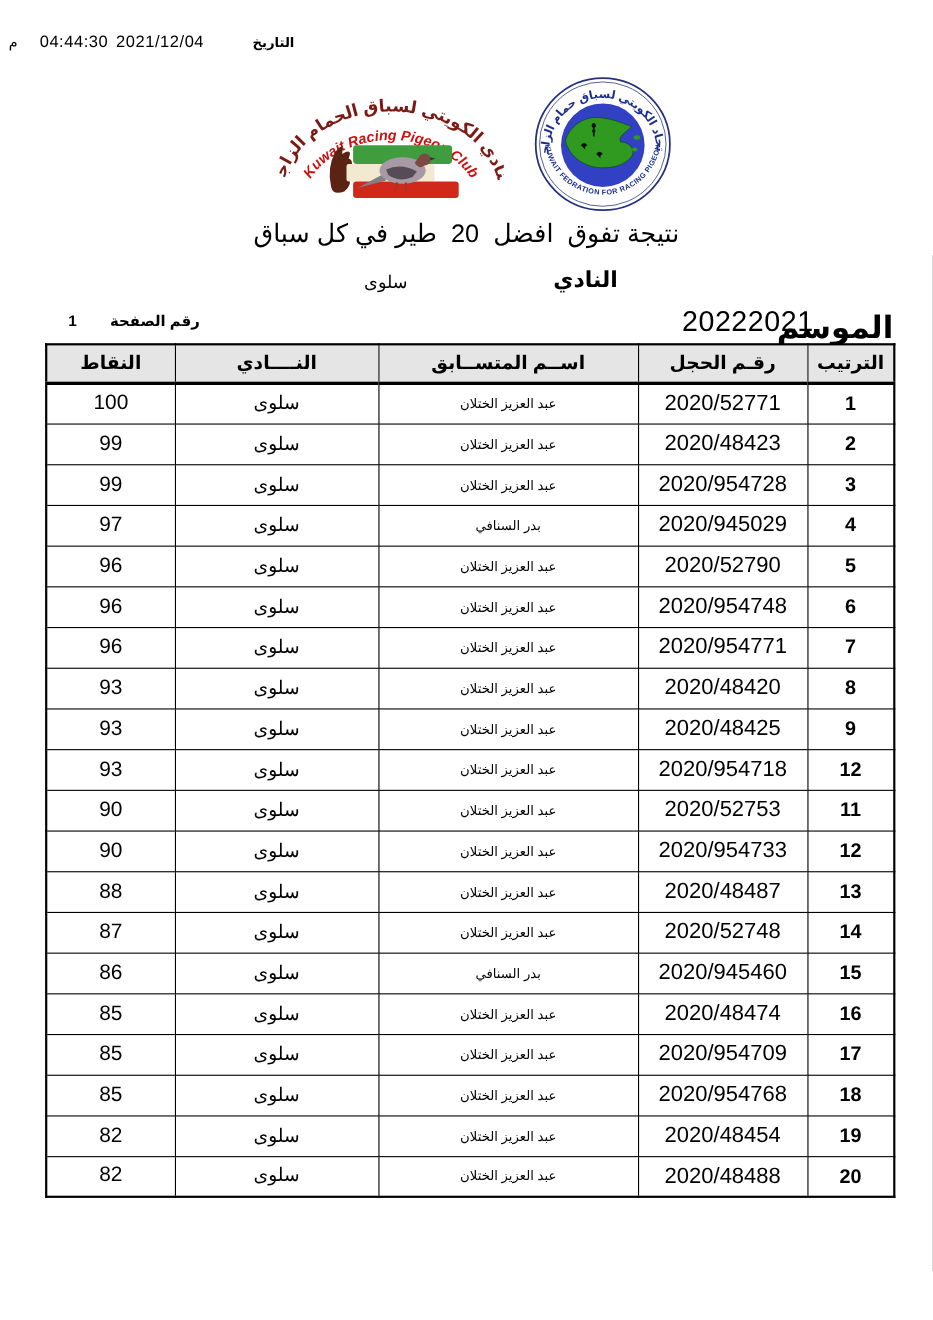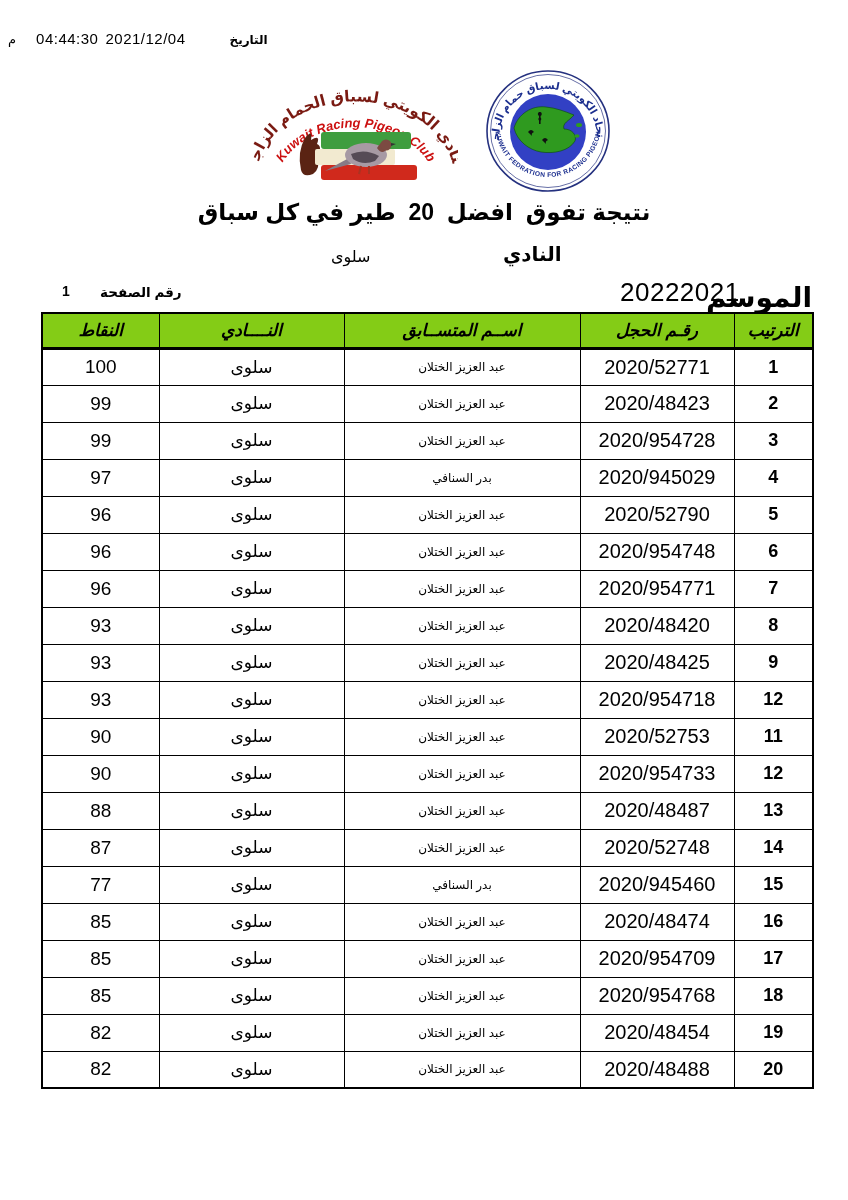--- a/index.html
+++ b/index.html
@@ -38,21 +38,21 @@
   .fed-ar-arc { font-size: 10.5px; font-weight: bold; fill: #1c2f8f; }
   .fed-en-arc { font-size: 6.6px; font-weight: bold; fill: #1c2f8f; letter-spacing: 0.4px; }
 
   
   .report-title {
     position: absolute;
     top: 199px;
     left: 0; right: 0;
     text-align: center;
     direction: rtl;
-    font-weight: bold;
+    font-weight: normal;
     font-size: 23px;
     white-space: pre;
   }
   .club-label   { position: absolute; top: 242px; left: 503px; font-weight: bold; font-size: 20px; direction: rtl; }
   .club-value   { position: absolute; top: 247px; left: 331px; font-size: 16px; direction: rtl; }
   .season-label { position: absolute; top: 281px; right: 36px; font-weight: bold; font-size: 28px; direction: rtl; }
   .season-value { position: absolute; top: 277px; left: 620px; font-size: 26px; letter-spacing: 0.5px; }
   .pagenum-label{ position: absolute; top: 284px; left: 100px; font-weight: bold; font-size: 13.5px; direction: rtl; }
   .pagenum-value{ position: absolute; top: 283px; left: 62px; font-weight: bold; font-size: 14px; }
 
@@ -68,26 +68,25 @@
     border: 2px solid #000;
   }
   .results-table th, .results-table td {
     border: 1.5px solid #000;
     text-align: center;
     vertical-align: middle;
     padding: 0;
     overflow: hidden;
   }
   .results-table th {
-    background: #84cc16;
+    background: #e5e5e5;
     font-weight: bold;
     font-size: 17px;
     height: 35px;
     border-bottom: 3px solid #000;
-    font-style: italic;
   }
   .results-table td { height: 37px; background: #fff; }
   .col-rank   { width: 79px;  }
   .col-ring   { width: 154px; }
   .col-name   { width: 236px; }
   .col-club   { width: 185px; }
   .col-points { width: 117px; }
   td.c-rank   { font-weight: bold; font-size: 18px; }
   td.c-ring   { font-size: 20px; direction: ltr; margin-top: 44px; }
   td.c-name   { font-size: 12px; }
@@ -286,21 +285,21 @@
       <td class="c-ring">2020/52748</td>
       <td class="c-name">عبد العزيز الختلان</td>
       <td class="c-club">سلوى</td>
       <td class="c-points">87</td>
     </tr>
         <tr>
       <td class="c-rank">15</td>
       <td class="c-ring">2020/945460</td>
       <td class="c-name">بدر السنافي</td>
       <td class="c-club">سلوى</td>
-      <td class="c-points">77</td>
+      <td class="c-points">86</td>
     </tr>
         <tr>
       <td class="c-rank">16</td>
       <td class="c-ring">2020/48474</td>
       <td class="c-name">عبد العزيز الختلان</td>
       <td class="c-club">سلوى</td>
       <td class="c-points">85</td>
     </tr>
         <tr>
       <td class="c-rank">17</td>

